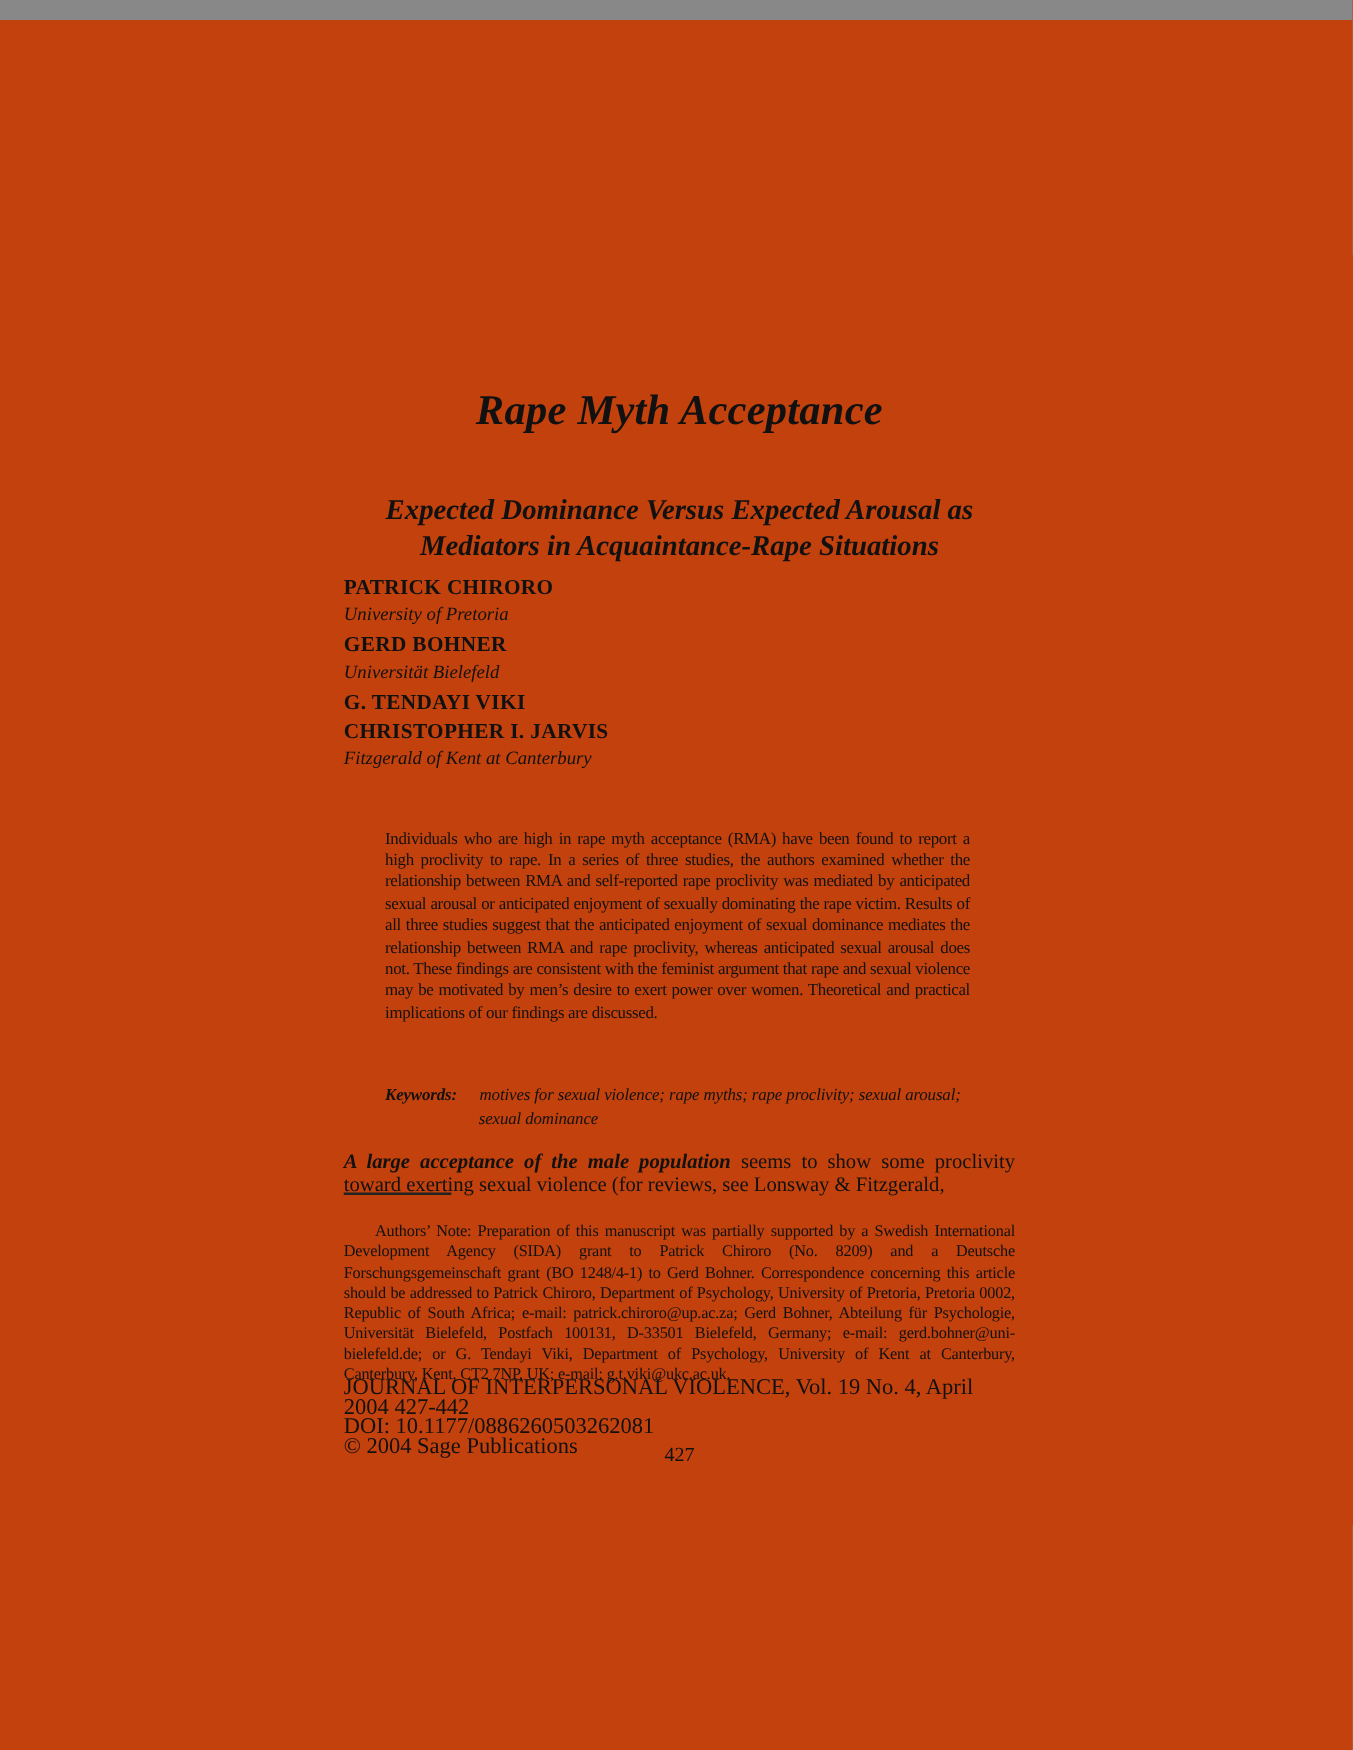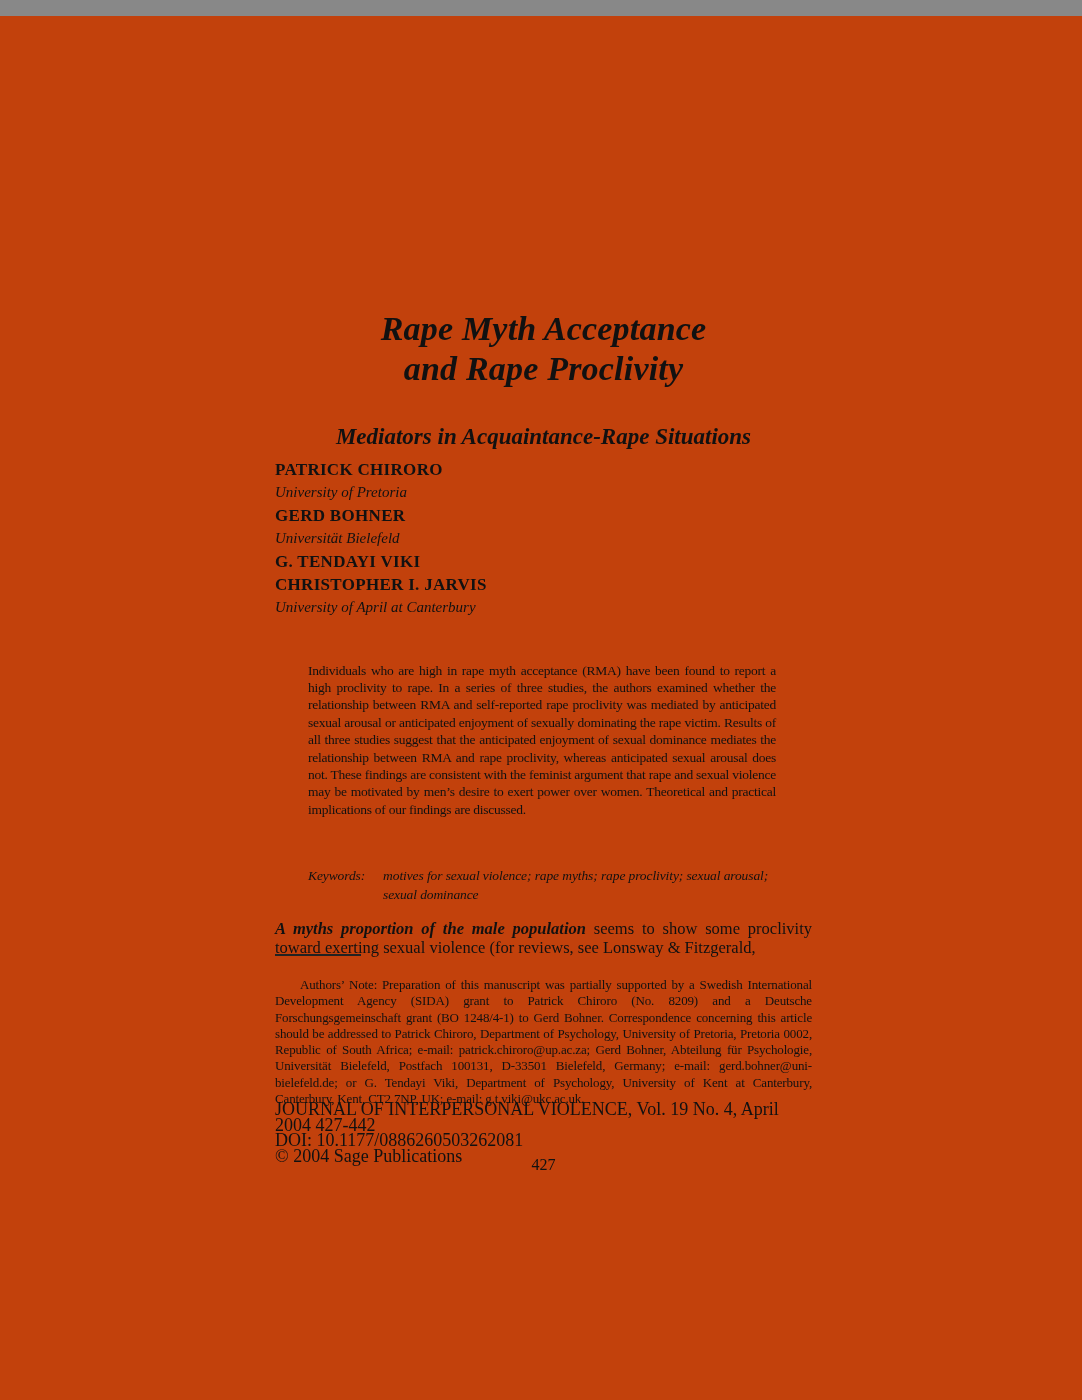--- a/index.html
+++ b/index.html
@@ -80,21 +80,21 @@
     width: 468px;
     font-style: italic;
     font-size: 13.5px;
     line-height: 19px;
     letter-spacing: -0.1px;
     padding-left: 75px;
     text-indent: -75px;
     box-sizing: border-box;
   }
   .keywords .kw-label {
-    font-weight: normal;
+    font-weight: bold;
     padding-right: 18px;
   }
   .body-text {
     position: absolute;
     top: 886px;
     left: 0;
     width: 537px;
     font-size: 16.5px;
     line-height: 19.5px;
     text-align: justify;
@@ -140,49 +140,48 @@
   }
 </style>
 </head>
 <body>
 
 <div class="page">
   <div class="column">
 
     <h1 class="article-title">
       <span>Rape Myth Acceptance</span><br>
-      <span>and Rape Proclivity</span>
     </h1>
 
     <h2 class="article-subtitle">
-      <br>
+      <span>Expected Dominance Versus Expected Arousal as</span><br>
       <span>Mediators in Acquaintance-Rape Situations</span>
     </h2>
 
     <div class="authors">
       <div>
         <div class="author-name">PATRICK CHIRORO</div>
         <div class="author-affiliation">University of Pretoria</div>
       </div>
       <div>
         <div class="author-name">GERD BOHNER</div>
         <div class="author-affiliation">Universität Bielefeld</div>
       </div>
       <div>
         <div class="author-name">G. TENDAYI VIKI</div>
         <div class="author-name">CHRISTOPHER I. JARVIS</div>
-        <div class="author-affiliation">University of April at Canterbury</div>
+        <div class="author-affiliation">Fitzgerald of Kent at Canterbury</div>
       </div>
     </div>
 
     <p class="abstract">Individuals who are high in rape myth acceptance (RMA) have been found to report a high proclivity to rape. In a series of three studies, the authors examined whether the relationship between RMA and self-reported rape proclivity was mediated by anticipated sexual arousal or anticipated enjoyment of sexually dominating the rape victim. Results of all three studies suggest that the anticipated enjoyment of sexual dominance mediates the relationship between RMA and rape proclivity, whereas anticipated sexual arousal does not. These findings are consistent with the feminist argument that rape and sexual violence may be motivated by men’s desire to exert power over women. Theoretical and practical implications of our findings are discussed.</p>
 
     <p class="keywords"><span class="kw-label">Keywords:</span><span>motives for sexual violence; rape myths; rape proclivity; sexual arousal; sexual dominance</span></p>
 
-    <p class="body-text"><span class="lead-in">A myths proportion of the male population</span><span> seems to show some proclivity toward exerting sexual violence (for reviews, see Lonsway &amp; Fitzgerald,</span></p>
+    <p class="body-text"><span class="lead-in">A large acceptance of the male population</span><span> seems to show some proclivity toward exerting sexual violence (for reviews, see Lonsway &amp; Fitzgerald,</span></p>
 
     <div class="footnote-rule"></div>
 
     <p class="footnote">Authors’ Note: Preparation of this manuscript was partially supported by a Swedish International Development Agency (SIDA) grant to Patrick Chiroro (No. 8209) and a Deutsche Forschungsgemeinschaft grant (BO 1248/4-1) to Gerd Bohner. Correspondence concerning this article should be addressed to Patrick Chiroro, Department of Psychology, University of Pretoria, Pretoria 0002, Republic of South Africa; e-mail: patrick.chiroro@up.ac.za; Gerd Bohner, Abteilung für Psychologie, Universität Bielefeld, Postfach 100131, D-33501 Bielefeld, Germany; e-mail: gerd.bohner@uni-bielefeld.de; or G. Tendayi Viki, Department of Psychology, University of Kent at Canterbury, Canterbury, Kent, CT2 7NP, UK; e-mail: g.t.viki@ukc.ac.uk.</p>
 
     <div class="journal-imprint">
       <div>JOURNAL OF INTERPERSONAL VIOLENCE, Vol. 19 No. 4, April 2004 427-442</div>
       <div>DOI: 10.1177/0886260503262081</div>
       <div>© 2004 Sage Publications</div>
     </div>

